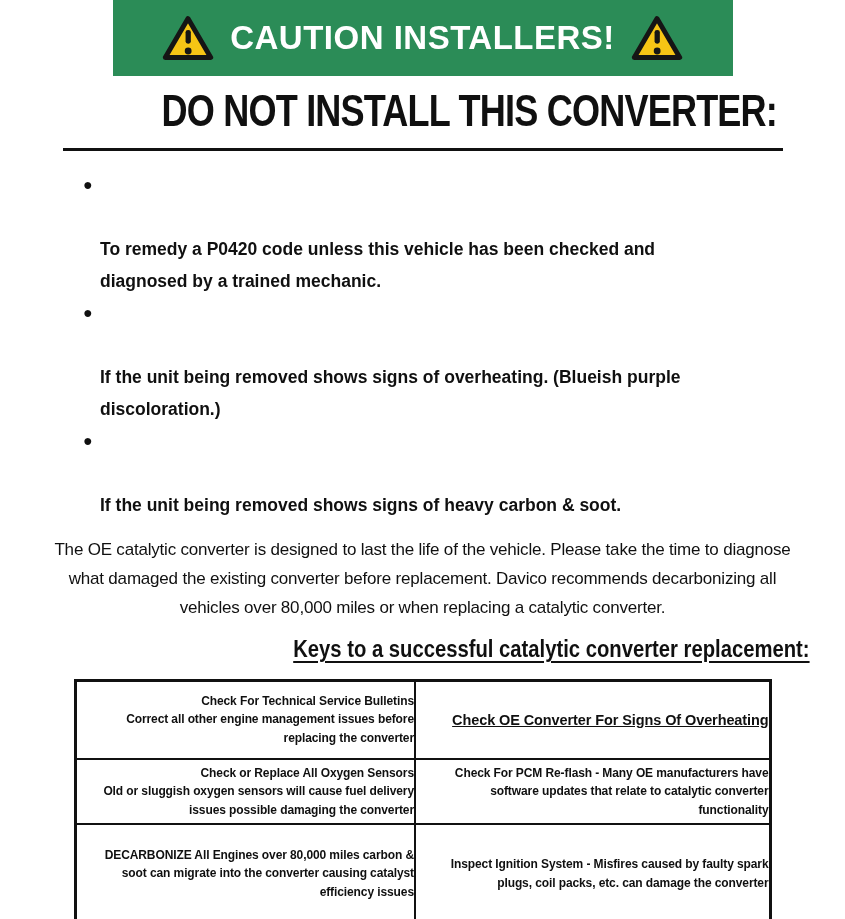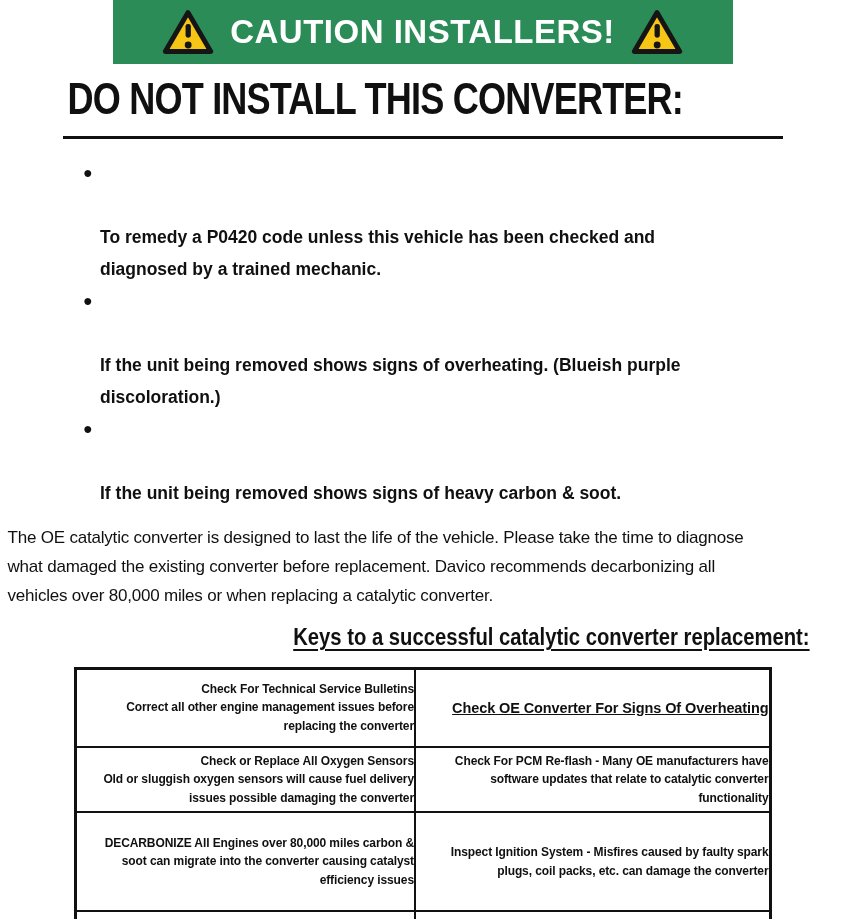--- a/index.html
+++ b/index.html
@@ -6,37 +6,37 @@
   html, body {
     width: 845px; height: 919px;
     background: #ffffff;
     font-family: "Liberation Sans", sans-serif;
     color: #101010;
     overflow: hidden;
   }
 
   
   .banner {
-    width: 620px; height: 64px;
+    width: 620px; height: 76px;
     margin: 0 auto;
     background: #2b8c57;
     display: flex; align-items: center; justify-content: center;
     gap: 16px;
   }
   .banner-text {
     color: #ffffff;
     font-size: 33px;
     font-weight: bold;
     letter-spacing: 0.5px;
     white-space: nowrap;
   }
   .tri-icon { width: 52px; height: 48px; display: block; }
 
   
-  .title-wrap { text-align: left; margin-top: 10px; }
+  .title-wrap { text-align: right; margin-top: 10px; }
   .title {
     display: inline-block;
     font-size: 44px;
     font-weight: bold;
     letter-spacing: -1px;
     transform: scaleX(0.82);
     transform-origin: center;
     white-space: nowrap;
   }
   .title-rule {
@@ -64,20 +64,21 @@
     position: absolute;
     left: -17px; top: 0;
     font-size: 16px;
     line-height: 32px;
   }
 
   
   .intro {
     margin: 14px auto 0 auto;
     width: 830px;
+    text-align: center;
     font-size: 17px;
     line-height: 29px;
     white-space: pre-line;
     letter-spacing: -0.2px;
   }
 
   
   .keys-wrap { text-align: right; margin-top: 14px; }
   .keys-heading {
     display: inline-block;

